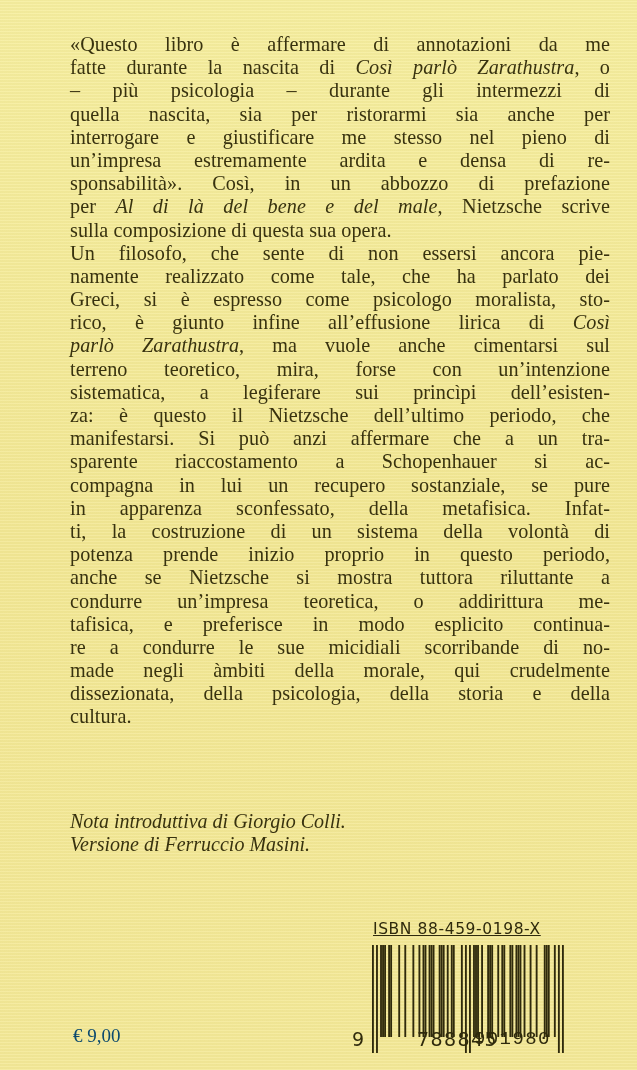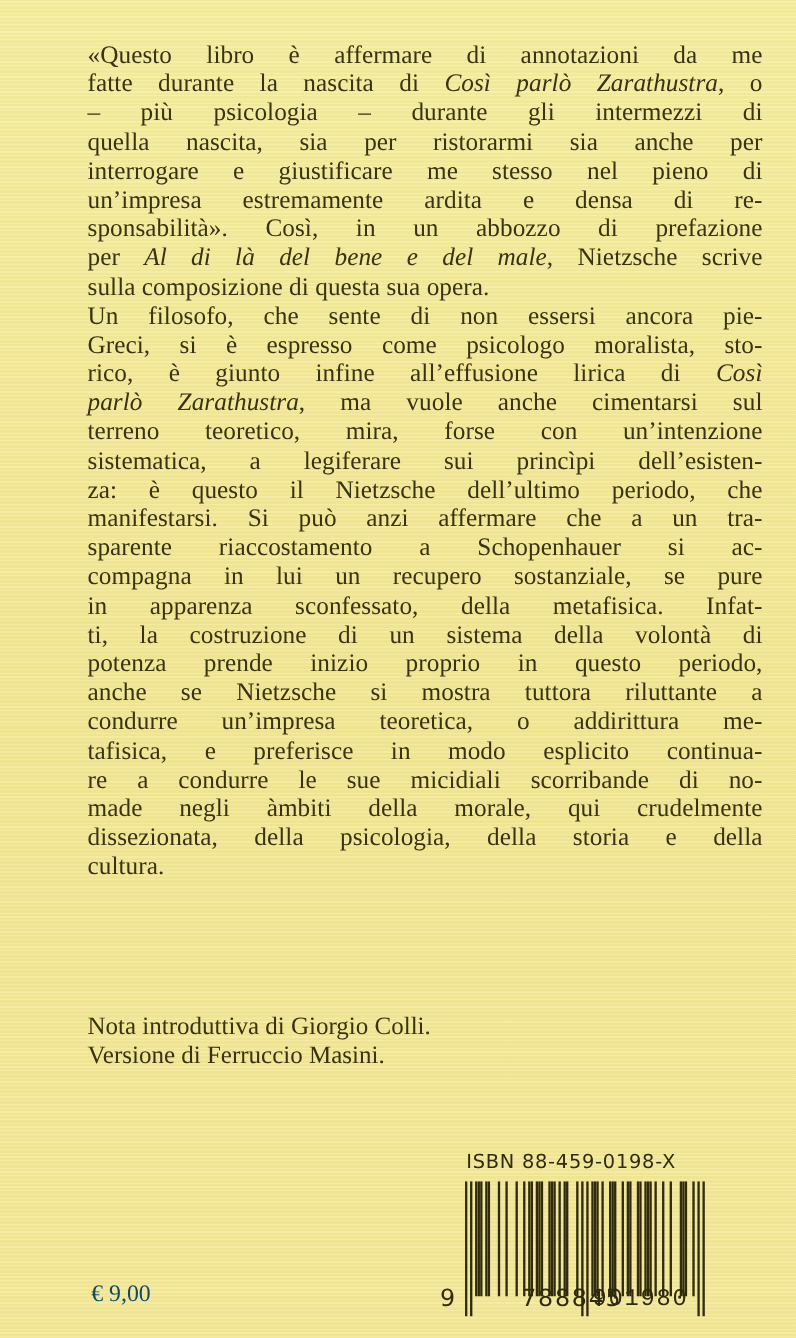--- a/index.html
+++ b/index.html
@@ -45,29 +45,31 @@
       position: absolute;
       left: 70px;
       top: 810px;
       width: 400px;
     }
     .credit-line {
       display: block;
       height: 23px;
       line-height: 23px;
       font-size: 20px;
+      font-style: italic;
     }
     .isbn-text {
       position: absolute;
       left: 373px;
       top: 920px;
       font-family: "DejaVu Sans", "Liberation Sans", sans-serif;
       font-size: 15.5px;
       letter-spacing: 0.6px;
       color: #2f2a0c;
+      text-decoration: underline;
     }
     .barcode {
       position: absolute;
       left: 372px;
       top: 945px;
       width: 192px;
       height: 110px;
     }
     .barcode svg {
       display: block;
@@ -118,20 +120,21 @@
     <span class="line"><span>«Questo libro è affermare di annotazioni da me</span></span>
     <span class="line"><span>fatte durante la nascita di </span><span class="it">Così parlò Zarathustra</span><span>, o</span></span>
     <span class="line"><span>– più psicologia – durante gli intermezzi di</span></span>
     <span class="line"><span>quella nascita, sia per ristorarmi sia anche per</span></span>
     <span class="line"><span>interrogare e giustificare me stesso nel pieno di</span></span>
     <span class="line"><span>un’impresa estremamente ardita e densa di re-</span></span>
     <span class="line"><span>sponsabilità». Così, in un abbozzo di prefazione</span></span>
     <span class="line"><span>per </span><span class="it">Al di là del bene e del male</span><span>, Nietzsche scrive</span></span>
     <span class="line last"><span>sulla composizione di questa sua opera.</span></span>
     <span class="line"><span>Un filosofo, che sente di non essersi ancora pie-</span></span>
+    <span class="line"><span>namente realizzato come tale, che ha parlato dei</span></span>
     <span class="line"><span>Greci, si è espresso come psicologo moralista, sto-</span></span>
     <span class="line"><span>rico, è giunto infine all’effusione lirica di </span><span class="it">Così</span></span>
     <span class="line"><span class="it">parlò Zarathustra</span><span>, ma vuole anche cimentarsi sul</span></span>
     <span class="line"><span>terreno teoretico, mira, forse con un’intenzione</span></span>
     <span class="line"><span>sistematica, a legiferare sui princìpi dell’esisten-</span></span>
     <span class="line"><span>za: è questo il Nietzsche dell’ultimo periodo, che</span></span>
     <span class="line"><span>manifestarsi. Si può anzi affermare che a un tra-</span></span>
     <span class="line"><span>sparente riaccostamento a Schopenhauer si ac-</span></span>
     <span class="line"><span>compagna in lui un recupero sostanziale, se pure</span></span>
     <span class="line"><span>in apparenza sconfessato, della metafisica. Infat-</span></span>

